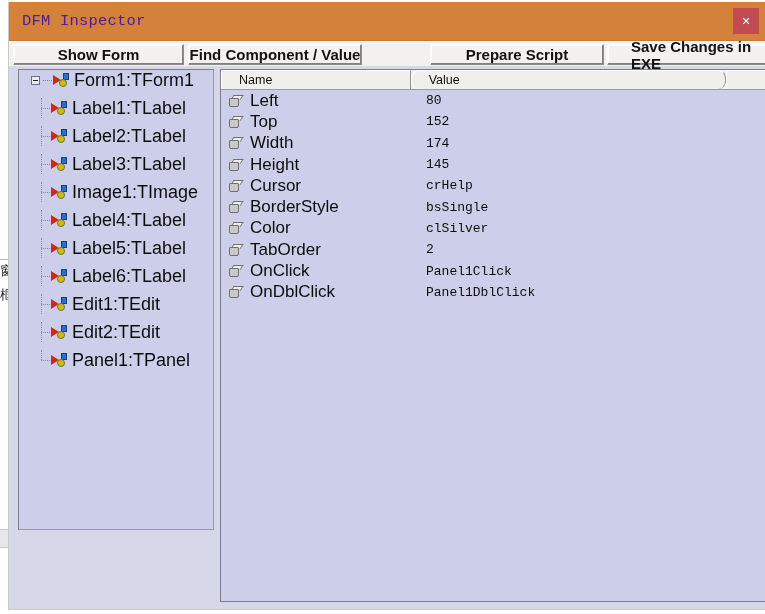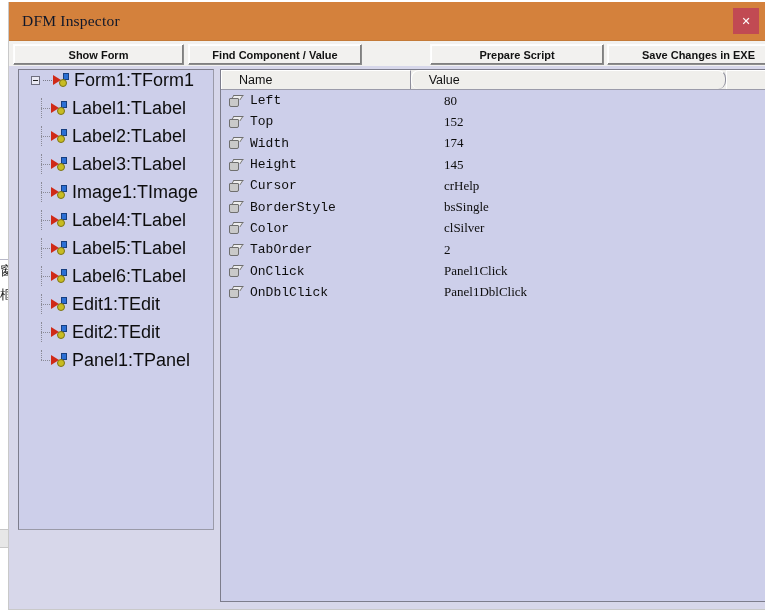--- a/index.html
+++ b/index.html
@@ -43,25 +43,25 @@
     border-top: none; border-right: none;
   }
 
   
   #titlebar {
     position: absolute; left: 0; top: 0; width: 757px; height: 38px;
     background: #d4813c;
     display: flex; align-items: center; justify-content: space-between;
   }
   #window-title {
-    color: #0f172a;
+    color: #4c1d95;
     font-size: 15.5px;
     padding-left: 13px;
     letter-spacing: .2px;
-    font-family: Liberation Serif, serif;
+    font-family: Liberation Mono, monospace;
   }
   #close-button {
     width: 26px; height: 26px;
     margin-right: 7px;
     background: #c14a53;
     color: #ffffff;
     font-size: 11px;
     display: flex; align-items: center; justify-content: center;
     cursor: pointer;
   }
@@ -72,21 +72,21 @@
     background: #f2f1ef;
     border-top: 1px solid #c47a38;
   }
   .tb-btn {
     position: absolute; top: 3px; height: 21px;
     background: #f2f1ef;
     border: 1px solid #8c8c8c;
     border-top-color: #fdfdfd;
     border-left-color: #fdfdfd;
     box-shadow: inset -1px -1px 0 #808080, inset 1px 1px 0 #ffffff;
-    font-size: 11px;
+    font-size: 15px;
     font-weight: bold;
     color: #121212;
     display: flex; align-items: center; justify-content: center;
     cursor: pointer;
     font-family: "Liberation Sans", sans-serif;
   }
   #btn-show-form          { left: 4px;   width: 171px; }
   #btn-find-component     { left: 179px; width: 174px; }
   #btn-prepare-script     { left: 421px; width: 174px; }
   #btn-save-changes       { left: 598px; width: 159px; border-right: none; padding-left: 23px; }
@@ -241,31 +241,31 @@
   .prop-icon .cube-top {
     position: absolute; left: 3px; top: 0;
     width: 10px; height: 5px;
     background: #eeeeee;
     border: 1px solid #6f6f6f;
     border-bottom: none;
     transform: skewX(-34deg);
   }
   .prop-name {
     width: 175px;
-    font-size: 13px;
+    font-size: 17px;
     color: #0d0d0d;
     white-space: nowrap;
-    font-family: Liberation Mono, monospace;
+    font-family: Liberation Sans, sans-serif;
   }
   .prop-value {
     font-size: 13px;
     color: #0d0d0d;
     white-space: nowrap;
-    margin-left: 19px;
-    font-family: Liberation Serif, serif;
+    margin-left: 1px;
+    font-family: Liberation Mono, monospace;
   }
 </style>
 </head>
 <body>
 
 <div id="desktop-bg">
   <div class="bg-cjk-strip" id="bg-cjk-1">窗</div>
   <div class="bg-cjk-strip" id="bg-cjk-2">框</div>
   <div class="bg-grey-tab"></div>
 </div>

